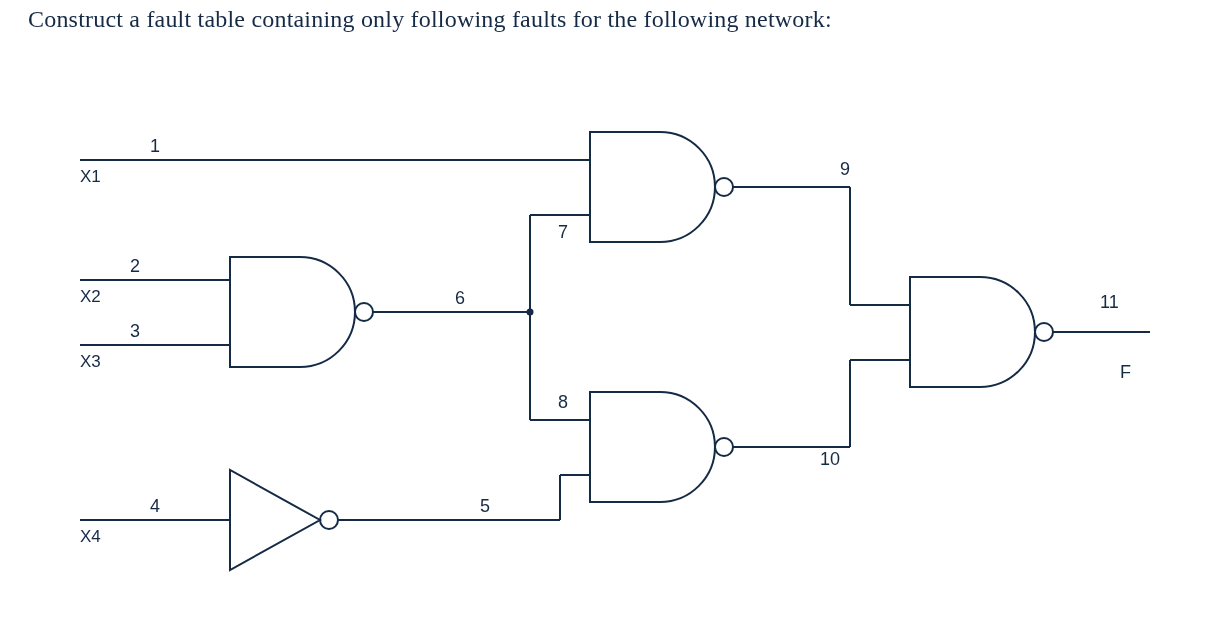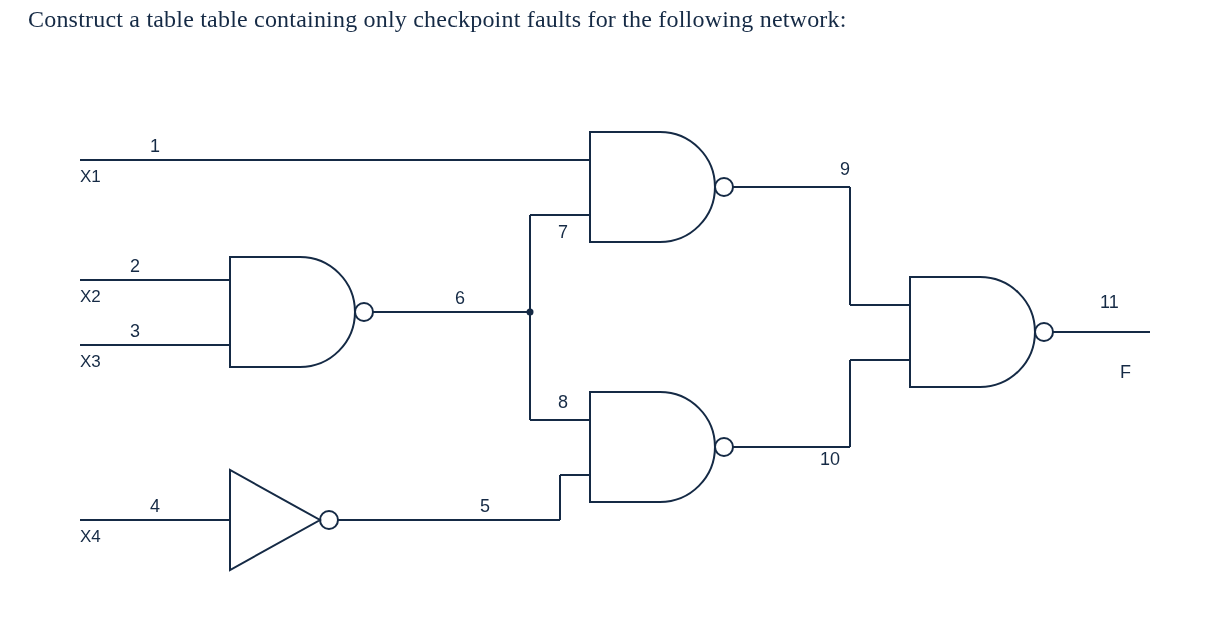--- a/index.html
+++ b/index.html
@@ -30,21 +30,21 @@
     font-size: 18px;
     fill: #152a45;
   }
   svg .lbl-in {
     font-size: 17px;
   }
 </style>
 </head>
 <body>
 
-<div class="prompt">Construct a table table containing only checkpoint faults for the following network:</div>
+<div class="prompt">Construct a fault table containing only following faults for the following network:</div>
 
 <div class="diagram">
 <svg viewBox="0 0 1100 530" width="1100" height="530">
   <defs>
     <g id="nand-body">
       <path d="M0,0 L70,0 A55,55 0 0 1 70,110 L0,110 Z" fill="none" stroke="#152a45" stroke-width="2"></path>
       <circle cx="134" cy="55" r="9" fill="none" stroke="#152a45" stroke-width="2"></circle>
     </g>
     <g id="not-body">
       <path d="M0,0 L0,100 L90,50 Z" fill="none" stroke="#152a45" stroke-width="2"></path>

